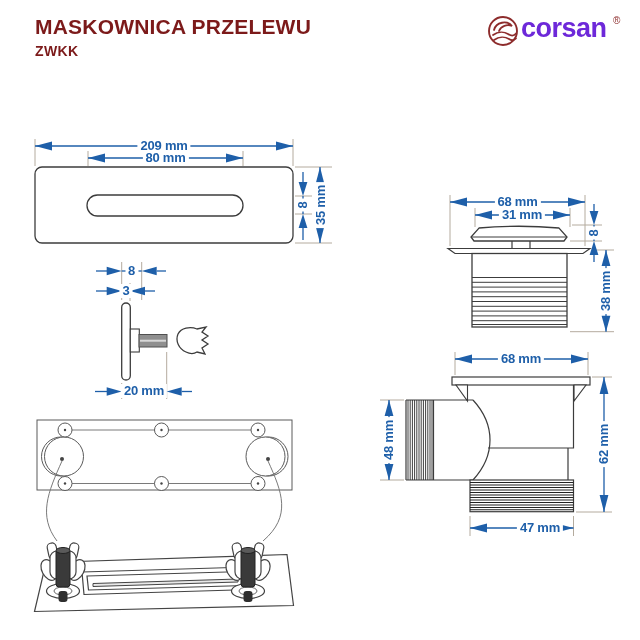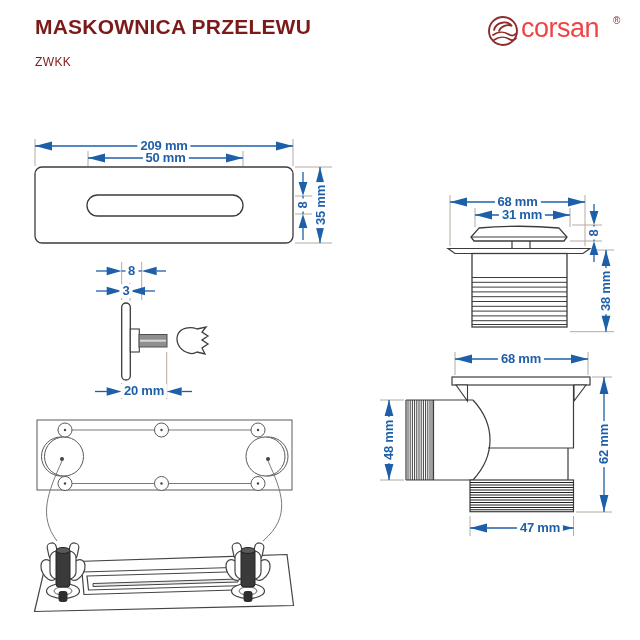--- a/index.html
+++ b/index.html
@@ -1,23 +1,23 @@
 <!DOCTYPE html>
 <html><head>
 <meta charset="utf-8">
 <style>
   html,body{margin:0;padding:0;background:#fff;}
   .canvas{position:relative;width:640px;height:640px;background:#fff;overflow:hidden;
           font-family:"Liberation Sans",sans-serif;}
   .art{position:absolute;left:0;top:0;width:640px;height:640px;}
   .hdr{position:absolute;left:35px;top:15px;color:#7C1A1A;}
   .hdr .t{font-size:21px;font-weight:700;line-height:23.5px;letter-spacing:.2px;}
-  .hdr .code{font-size:12px;font-weight:400;margin-top:16px;letter-spacing:.4px;}
-  .logo-text{position:absolute;left:521px;top:13px;color:#ef4444;font-size:27px;
-             font-weight:400;letter-spacing:-.5px;}
+  .hdr .code{font-size:14px;font-weight:700;margin-top:4px;letter-spacing:.4px;}
+  .logo-text{position:absolute;left:521px;top:13px;color:#6d28d9;font-size:27px;
+             font-weight:700;letter-spacing:-.5px;}
   .logo-reg{position:absolute;left:613px;top:15px;color:#8D2C2C;font-size:10px;font-weight:400;}
   .logo-icon{position:absolute;left:486px;top:14px;}
   .dim{position:absolute;transform:translate(-50%,-50%);color:#1E5FA9;background:#fff;
        font-size:13px;font-weight:700;letter-spacing:-.2px;padding:0 3px;white-space:nowrap;line-height:14px;}
   .dim.v{transform:translate(-50%,-50%) rotate(-90deg);}
 </style>
 </head>
 <body>
 
 <div class="canvas">
@@ -211,21 +211,21 @@
       <line x1="470" y1="528" x2="573.5" y2="528"></line>
       <polygon points="470,528 487,523.5 487,532.5" stroke="none"></polygon>
       <polygon points="573.5,528 556.5,523.5 556.5,532.5" stroke="none"></polygon>
       <line x1="389" y1="400" x2="389" y2="480"></line>
       <polygon points="389,400 384.6,416 393.4,416" stroke="none"></polygon>
       <polygon points="389,480 384.6,464 393.4,464" stroke="none"></polygon>
     </g>
   </svg>
 
   <span class="dim" style="left:164px;top:146px">209 mm</span>
-  <span class="dim" style="left:165.5px;top:158px">50 mm</span>
+  <span class="dim" style="left:165.5px;top:158px">80 mm</span>
   <span class="dim v" style="left:303px;top:205px">8</span>
   <span class="dim v" style="left:321px;top:205px">35 mm</span>
 
   <span class="dim" style="left:131.5px;top:271px">8</span>
   <span class="dim" style="left:126px;top:291px">3</span>
   <span class="dim" style="left:144px;top:391px">20 mm</span>
 
   <span class="dim" style="left:517.5px;top:202px">68 mm</span>
   <span class="dim" style="left:522px;top:215px">31 mm</span>
   <span class="dim v" style="left:594px;top:233px">8</span>

